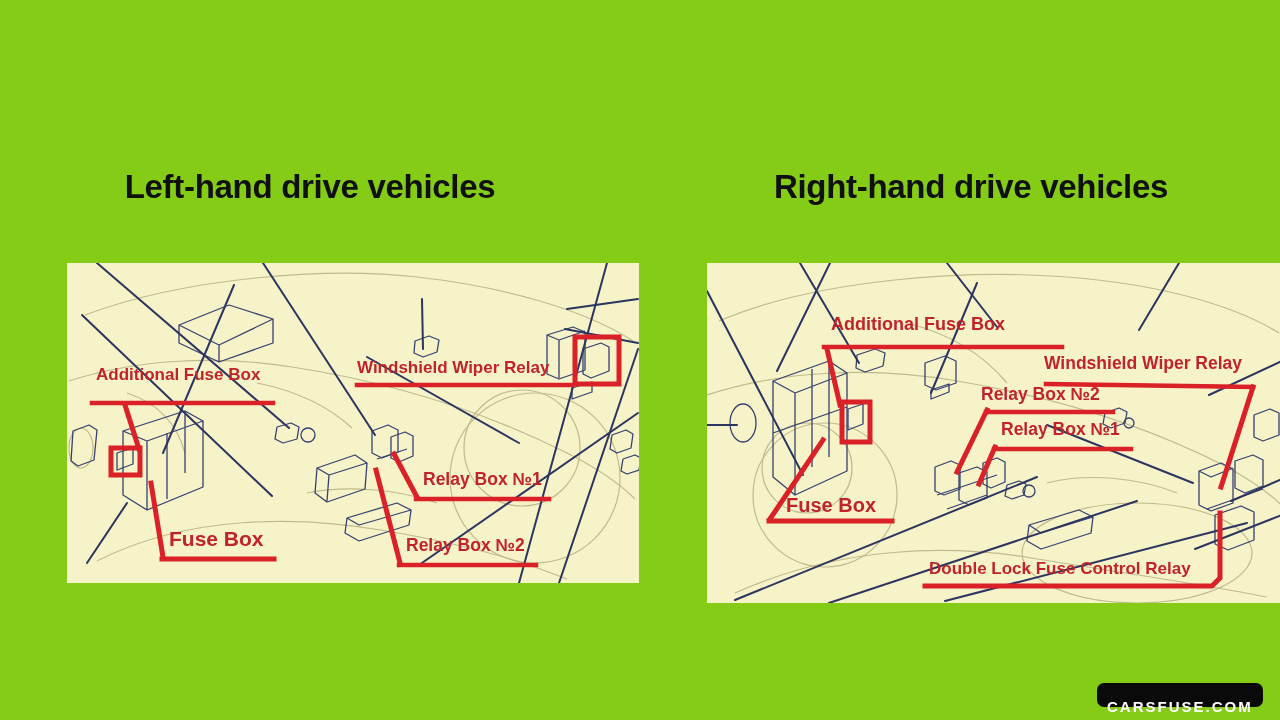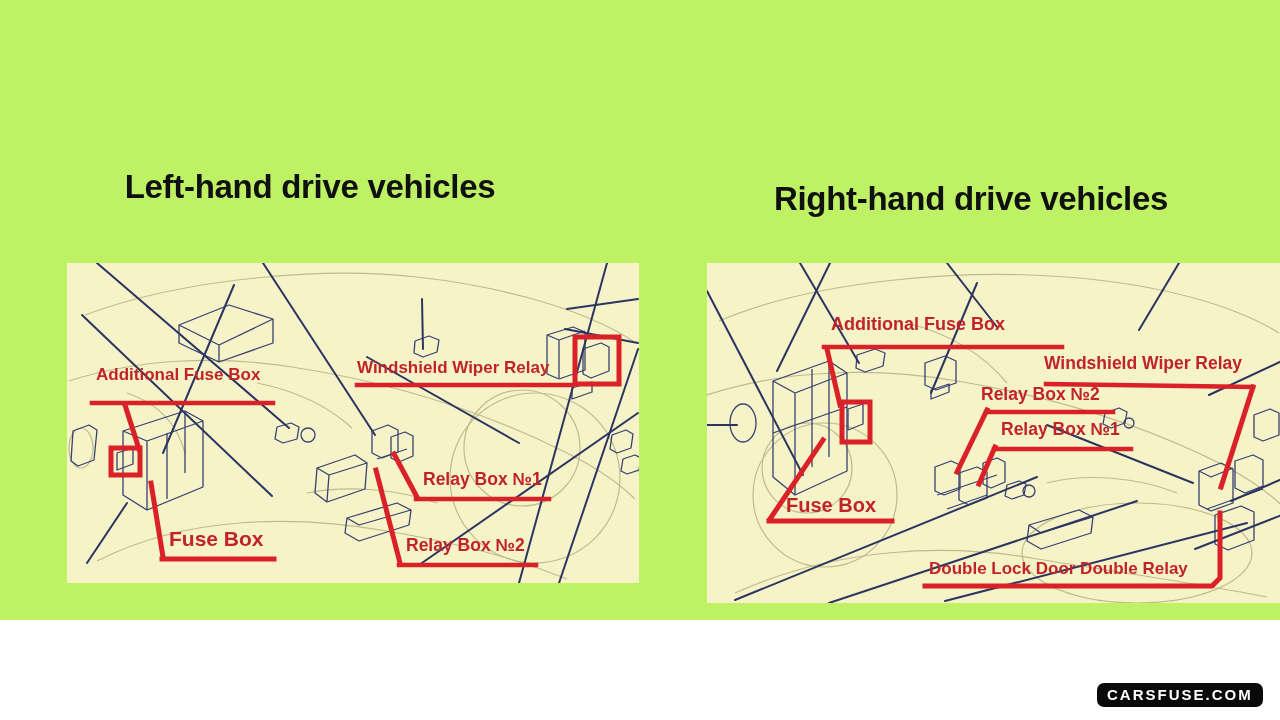--- a/index.html
+++ b/index.html
@@ -1,35 +1,35 @@
 <!DOCTYPE html>
 <html><head>
 <meta charset="utf-8">
 <style>
   * { margin:0; padding:0; box-sizing:border-box; }
   html,body { width:1280px; height:720px; background:#ffffff; overflow:hidden;
               font-family:"Liberation Sans", sans-serif; }
-  .stage { position:relative; width:1280px; height:620px; background:#bef264; }
+  .stage { position:relative; width:1280px; height:720px; background:#84cc16; }
 
   .title { position:absolute; text-align:center; font-weight:bold; font-size:33px;
            color:#101010; letter-spacing:-0.3px; }
   .title-left  { left:30px;  top:168px; width:560px; }
-  .title-right { left:691px; top:180px; width:560px; }
+  .title-right { left:691px; top:168px; width:560px; }
 
   .panel { position:absolute; background:#f6f3c9;margin-left:39px; }
   .panel svg { position:absolute; left:0; top:0; }
   .panel-left  { left:28px;  top:263px; width:572px; height:320px; }
   .panel-right { left:668px; top:263px; width:580px; height:340px; }
 
   .lbl { position:absolute; color:#c1232a; font-weight:bold; white-space:nowrap;
          font-size:17px; line-height:1.1; }
   .lbl-big { font-size:21px; }
 
   .watermark { position:absolute; left:1097px; top:683px; height:24px;
-               line-height:24px; padding:0 10px; background:#0a0a0a; color:#ffffff;
+               line-height:24px; padding:12px 10px; background:#0a0a0a; color:#ffffff;
                font-weight:bold; font-size:15px; letter-spacing:2px;
                border-radius:7px; }
 
   
   .faint  { stroke:#c0ba8c; stroke-width:1.2; fill:none; }
   .navy   { stroke:#364170; stroke-width:1.3; fill:none; stroke-linejoin:round; }
   .leader { stroke:#2b3560; stroke-width:2;   fill:none; stroke-linecap:round; }
   .redln  { stroke:#da2128; stroke-width:4.5; fill:none; stroke-linecap:square; }
   .redel  { stroke:#da2128; stroke-width:5;   fill:none; stroke-linecap:square; }
   .redrect{ stroke:#da2128; stroke-width:5;   fill:none; }
@@ -185,17 +185,17 @@
         <line class="redel" x1="62" y1="258" x2="185" y2="258"></line>
         <line class="redel" x1="63" y1="256" x2="116" y2="177"></line>
         <polyline class="redel" points="218,323 505,323 513,315 513,250"></polyline>
       </g>
     </svg>
     <div class="lbl" style="left:124px; top:52px; font-size:18px">Additional Fuse Box</div>
     <div class="lbl" style="left:337px; top:91px; font-size:17.5px">Windshield Wiper Relay</div>
     <div class="lbl" style="left:274px; top:122px; font-size:17.5px">Relay Box №2</div>
     <div class="lbl" style="left:294px; top:157px; font-size:17.5px">Relay Box №1</div>
     <div class="lbl" style="left:79px; top:231px; font-size:20px">Fuse Box</div>
-    <div class="lbl" style="left:222px; top:297px">Double Lock Door Double Relay</div>
+    <div class="lbl" style="left:222px; top:297px">Double Lock Fuse Control Relay</div>
   </div>
 
   <div class="watermark">CARSFUSE.COM</div>
 </div>
 
 </body></html>

